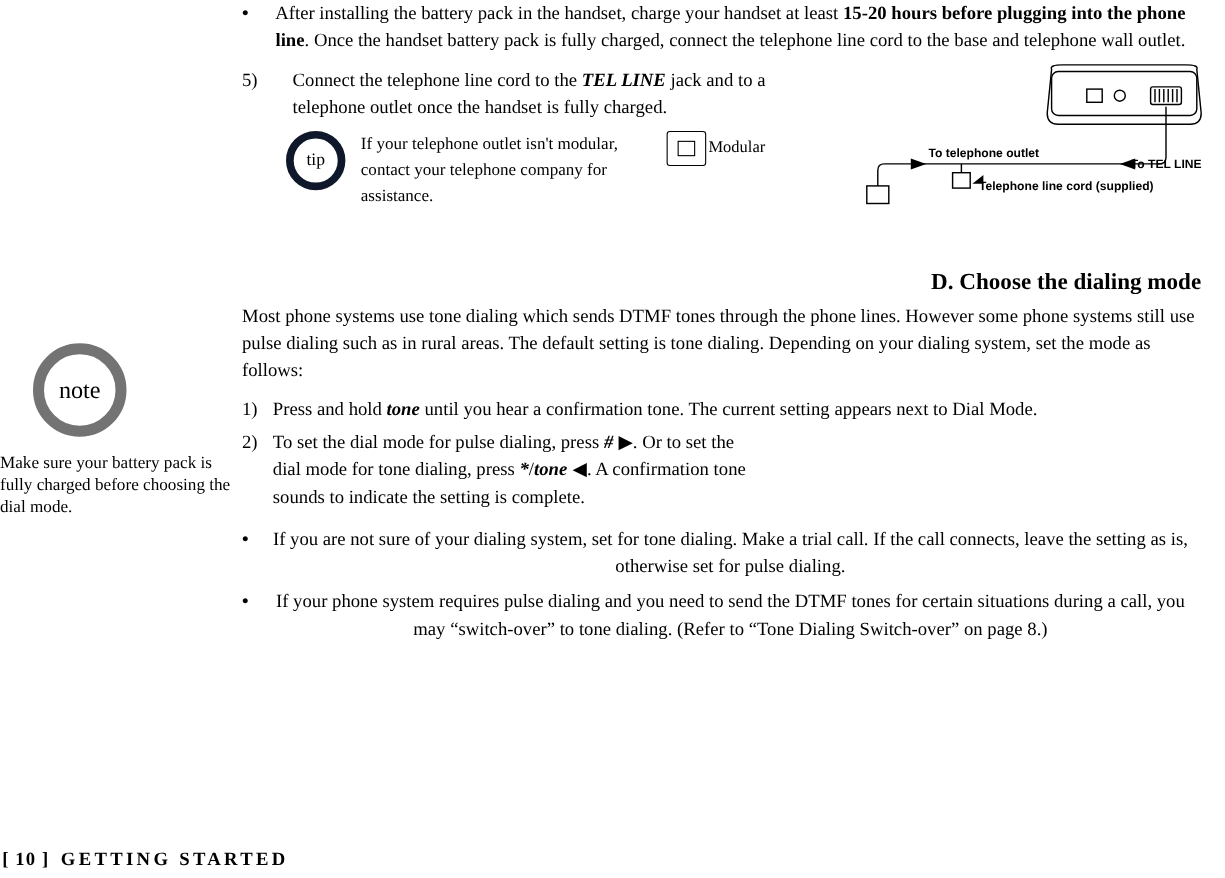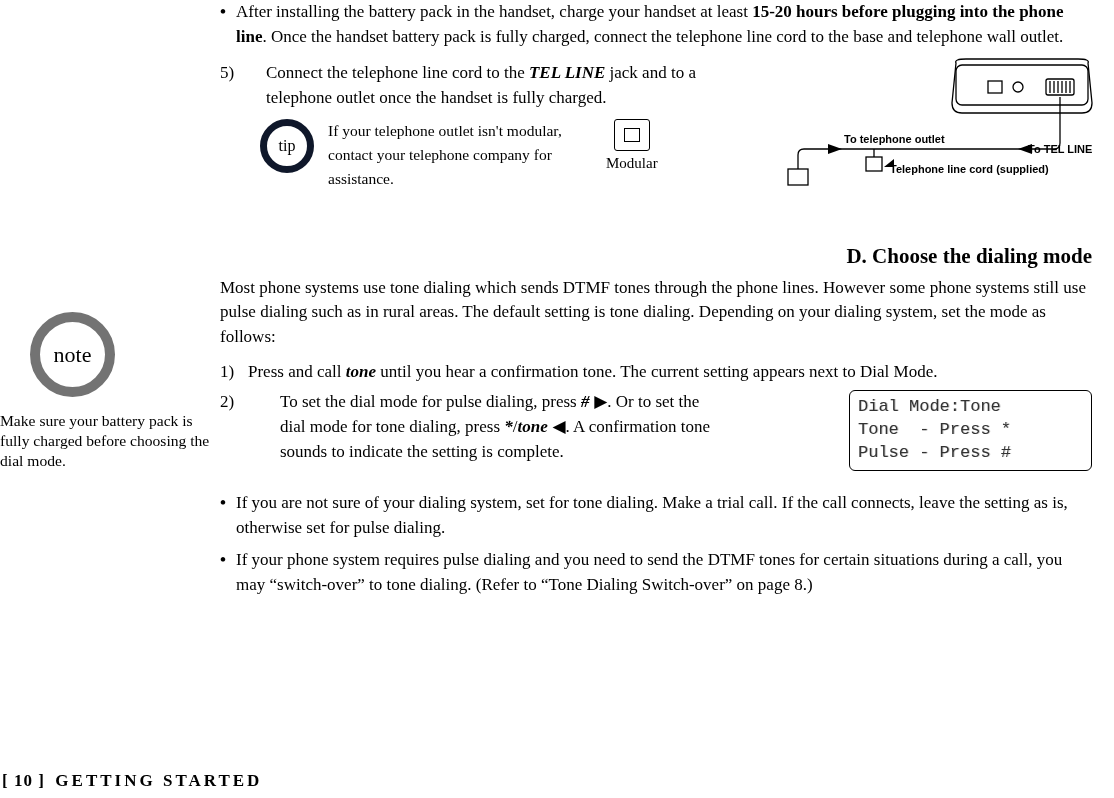--- a/index.html
+++ b/index.html
@@ -56,21 +56,21 @@
   }
   .bullet-row {
     display: flex;
     margin-bottom: 8px;
   }
   .bullet-row .bullet {
     width: 16px;
     flex: 0 0 16px;
     font-weight: bold;
   }
-  .bullet-row .txt { flex: 1; }
+  .bullet-row .txt { flex: 1; text-align: center; }
   .num-row {
     display:flex;
     margin-bottom:6px;
   }
   .num-row .num { flex:0 0 28px; }
   .num-row .txt { flex:1; }
   .bold { font-weight: bold; }
   .bolditalic { font-weight: bold; font-style: italic; }
   .tip-block {
     display:flex;
@@ -81,21 +81,21 @@
   .tip-circle {
     width: 40px; height:40px; border:7px solid #0f172a; border-radius:50%;
     display:flex; align-items:center; justify-content:center;
     font-family: Georgia, serif; font-size:16px;
     flex:0 0 40px;
   }
   .tip-text {
     font-size:15.5px; line-height:1.55; max-width:260px;
   }
   .modular-block {
-    display:inline-flex; flex-direction:column; align-items:center; gap:2px;
+    display:inline-flex; flex-direction:row; align-items:center; gap:2px;
     margin-left: 4px;
   }
   .modular-jack {
     width: 34px; height: 30px; border:1px solid #000; border-radius:3px;
     position:relative;
   }
   .modular-jack::after{
     content:""; position:absolute; left:50%; top:50%;
     width:14px; height:12px; border:1px solid #000;
     transform:translate(-50%,-50%);
@@ -212,32 +212,29 @@
         </div>
       </div>
     </div>
 
     <div class="heading">D. Choose the dialing mode</div>
     <div class="para">Most phone systems use tone dialing which sends DTMF tones through the phone lines. However some phone systems still use pulse dialing such as in rural areas. The default setting is tone dialing. Depending on your dialing system, set the mode as follows:</div>
 
     <div class="num-row" style="margin-top:8px;">
       <div class="num">1)</div>
       <div class="txt">
-        <span>Press and call </span><span class="bolditalic">tone</span><span> until you hear a confirmation tone. The current setting appears next to Dial Mode.</span>
+        <span>Press and hold </span><span class="bolditalic">tone</span><span> until you hear a confirmation tone. The current setting appears next to Dial Mode.</span>
       </div>
     </div>
 
     <div class="clearfix">
-      <div class="lcd"><span>Dial Mode:Tone</span>
-<span>Tone  - Press *</span>
-<span>Pulse - Press #</span></div>
 
       <div class="num-row">
         <div class="num">2)</div>
-        <div class="txt" style="max-width:430px;margin-left:32px;">
+        <div class="txt" style="max-width:430px;">
           <span>To set the dial mode for pulse dialing, press </span><span class="bolditalic">#</span><span class="arrow"> ▶</span><span>. Or to set the dial mode for tone dialing, press </span>
           <span class="bolditalic">*</span><span>/</span><span class="bolditalic">tone</span><span class="arrow"> ◀</span><span>. A confirmation tone sounds to indicate the setting is complete.</span>
         </div>
       </div>
     </div>
 
     <div class="bullet-row" style="margin-top:14px;">
       <div class="bullet">•</div>
       <div class="txt">If you are not sure of your dialing system, set for tone dialing. Make a trial call. If the call connects, leave the setting as is, otherwise set for pulse dialing.</div>
     </div>

